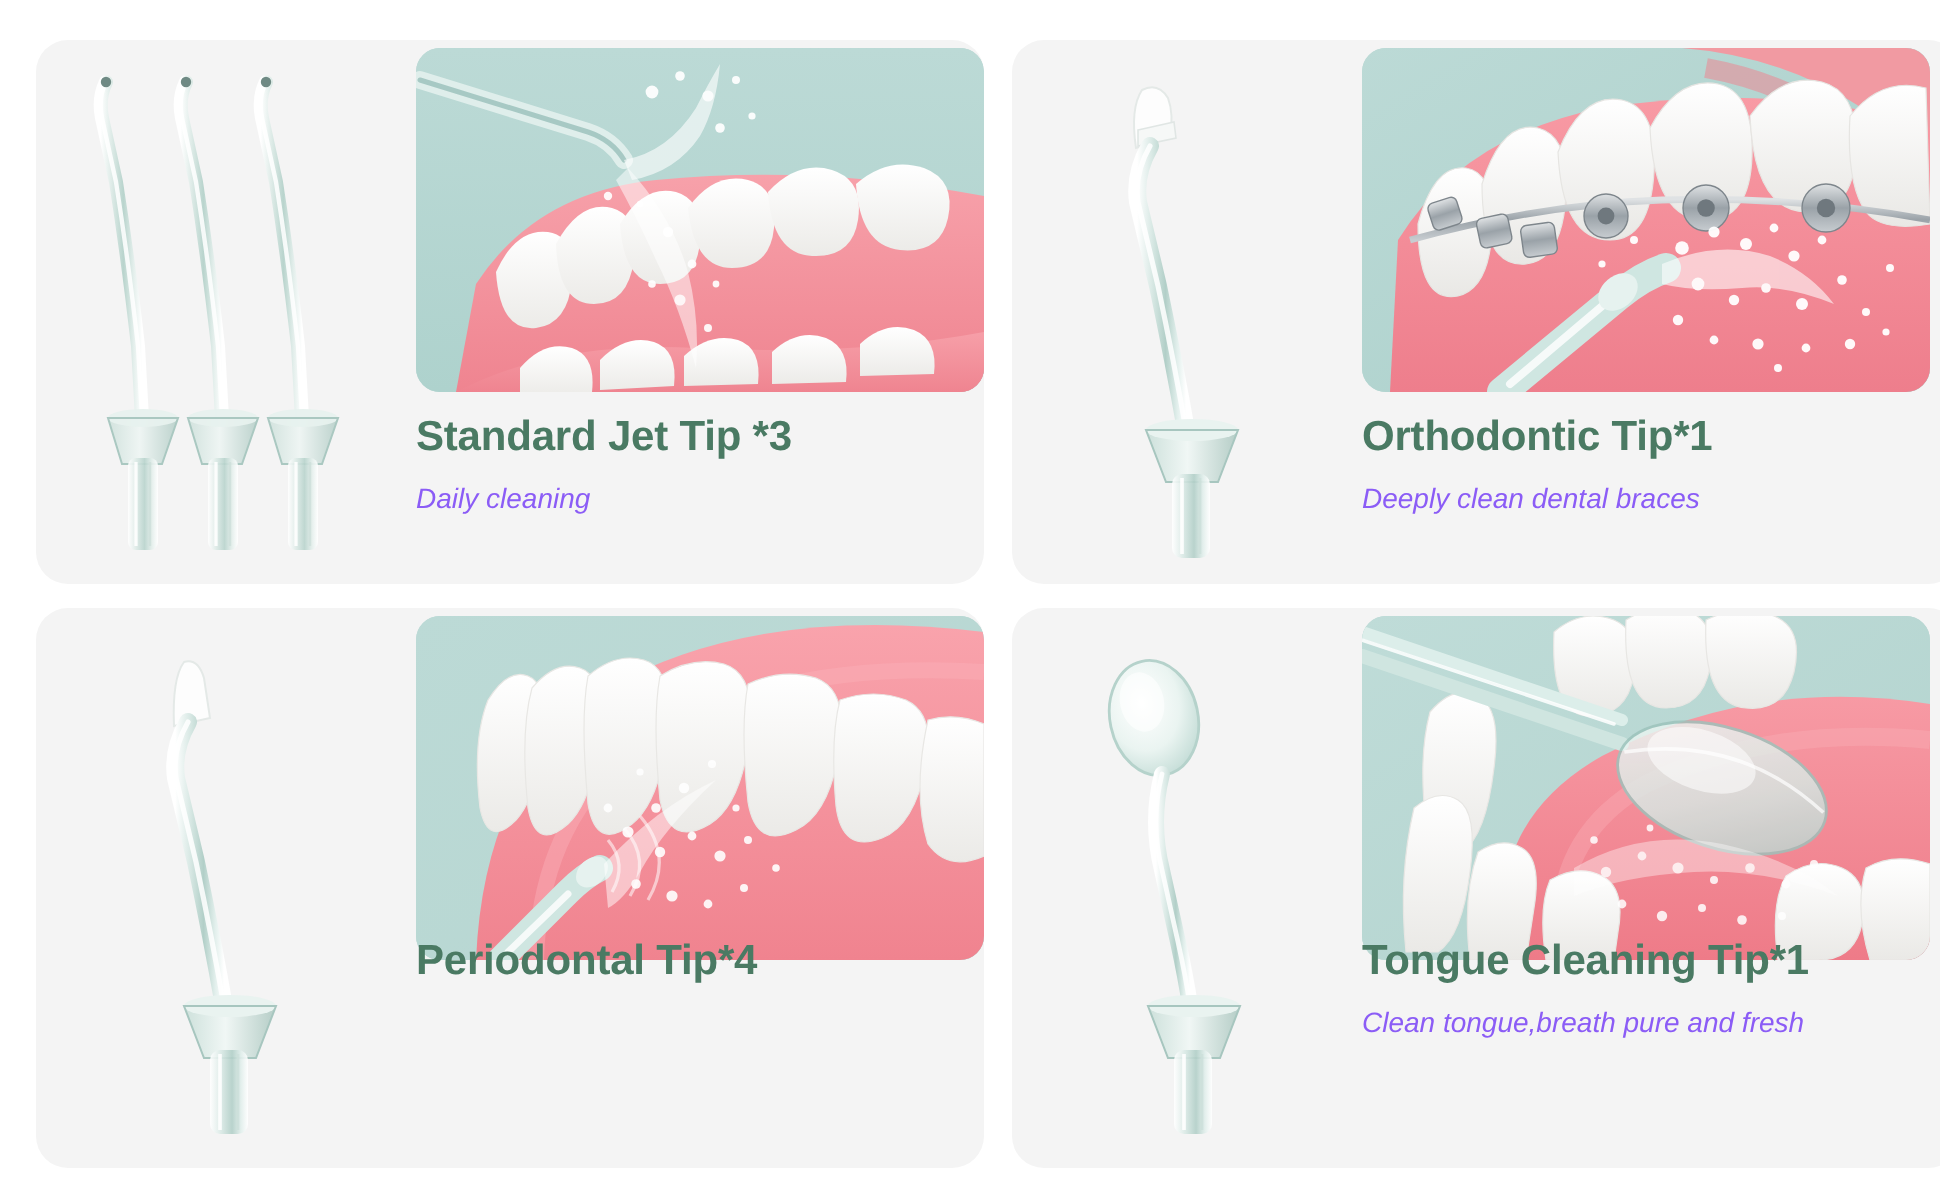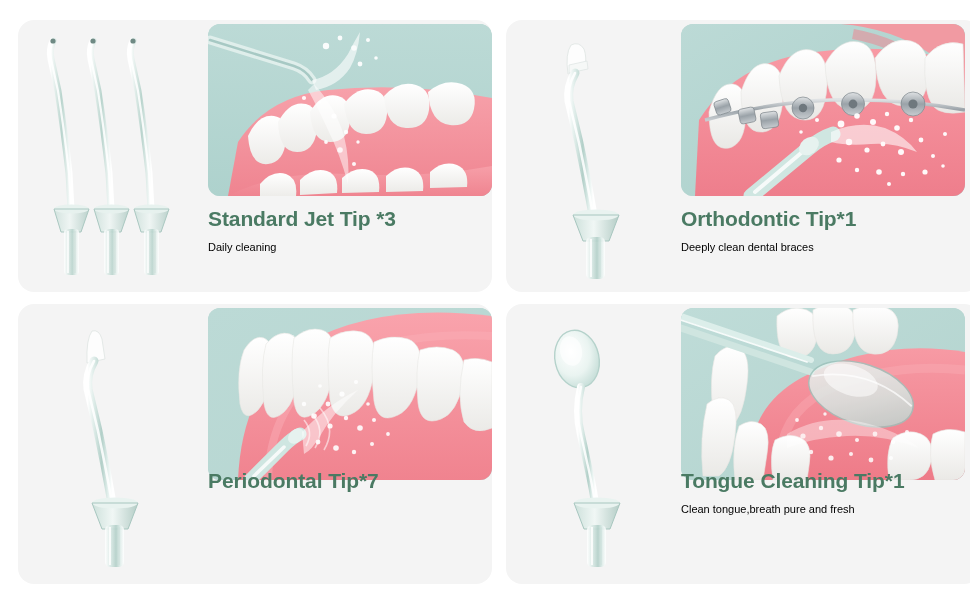--- a/index.html
+++ b/index.html
@@ -69,24 +69,25 @@
   .title {
     font-size: 21px;
     font-weight: bold;
     color: #4a7a63;
     letter-spacing: -0.1px;
     line-height: 1.2;
     white-space: nowrap;
   }
   .subtitle {
     margin-top: 9px;
-    font-size: 11px;
-    color: #000000;
+    font-size: 14px;
+    color: #8b5cf6;
     line-height: 1.3;
     white-space: nowrap;
+    font-style: italic;
   }
 </style>
 </head>
 <body>
 
 <div class="board">
 
   <div class="card c1">
     <div class="card-inner">
 
@@ -429,21 +430,21 @@
               <circle cx="164" cy="136" r="2"></circle>
             <circle cx="96" cy="96" r="2.2"></circle>
               <circle cx="112" cy="78" r="1.8"></circle>
             <circle cx="180" cy="126" r="1.9"></circle>
               <circle cx="160" cy="96" r="1.8"></circle>
           </g>
         </svg>
       </div>
 
       <div class="caption">
-        <div class="title">Periodontal Tip*7</div>
+        <div class="title">Periodontal Tip*4</div>
       </div>
 
     </div>
   </div>
 
   <div class="card c4">
     <div class="card-inner">
 
       <div class="tip-art">
         <svg width="150" height="250" viewBox="0 0 150 250">

